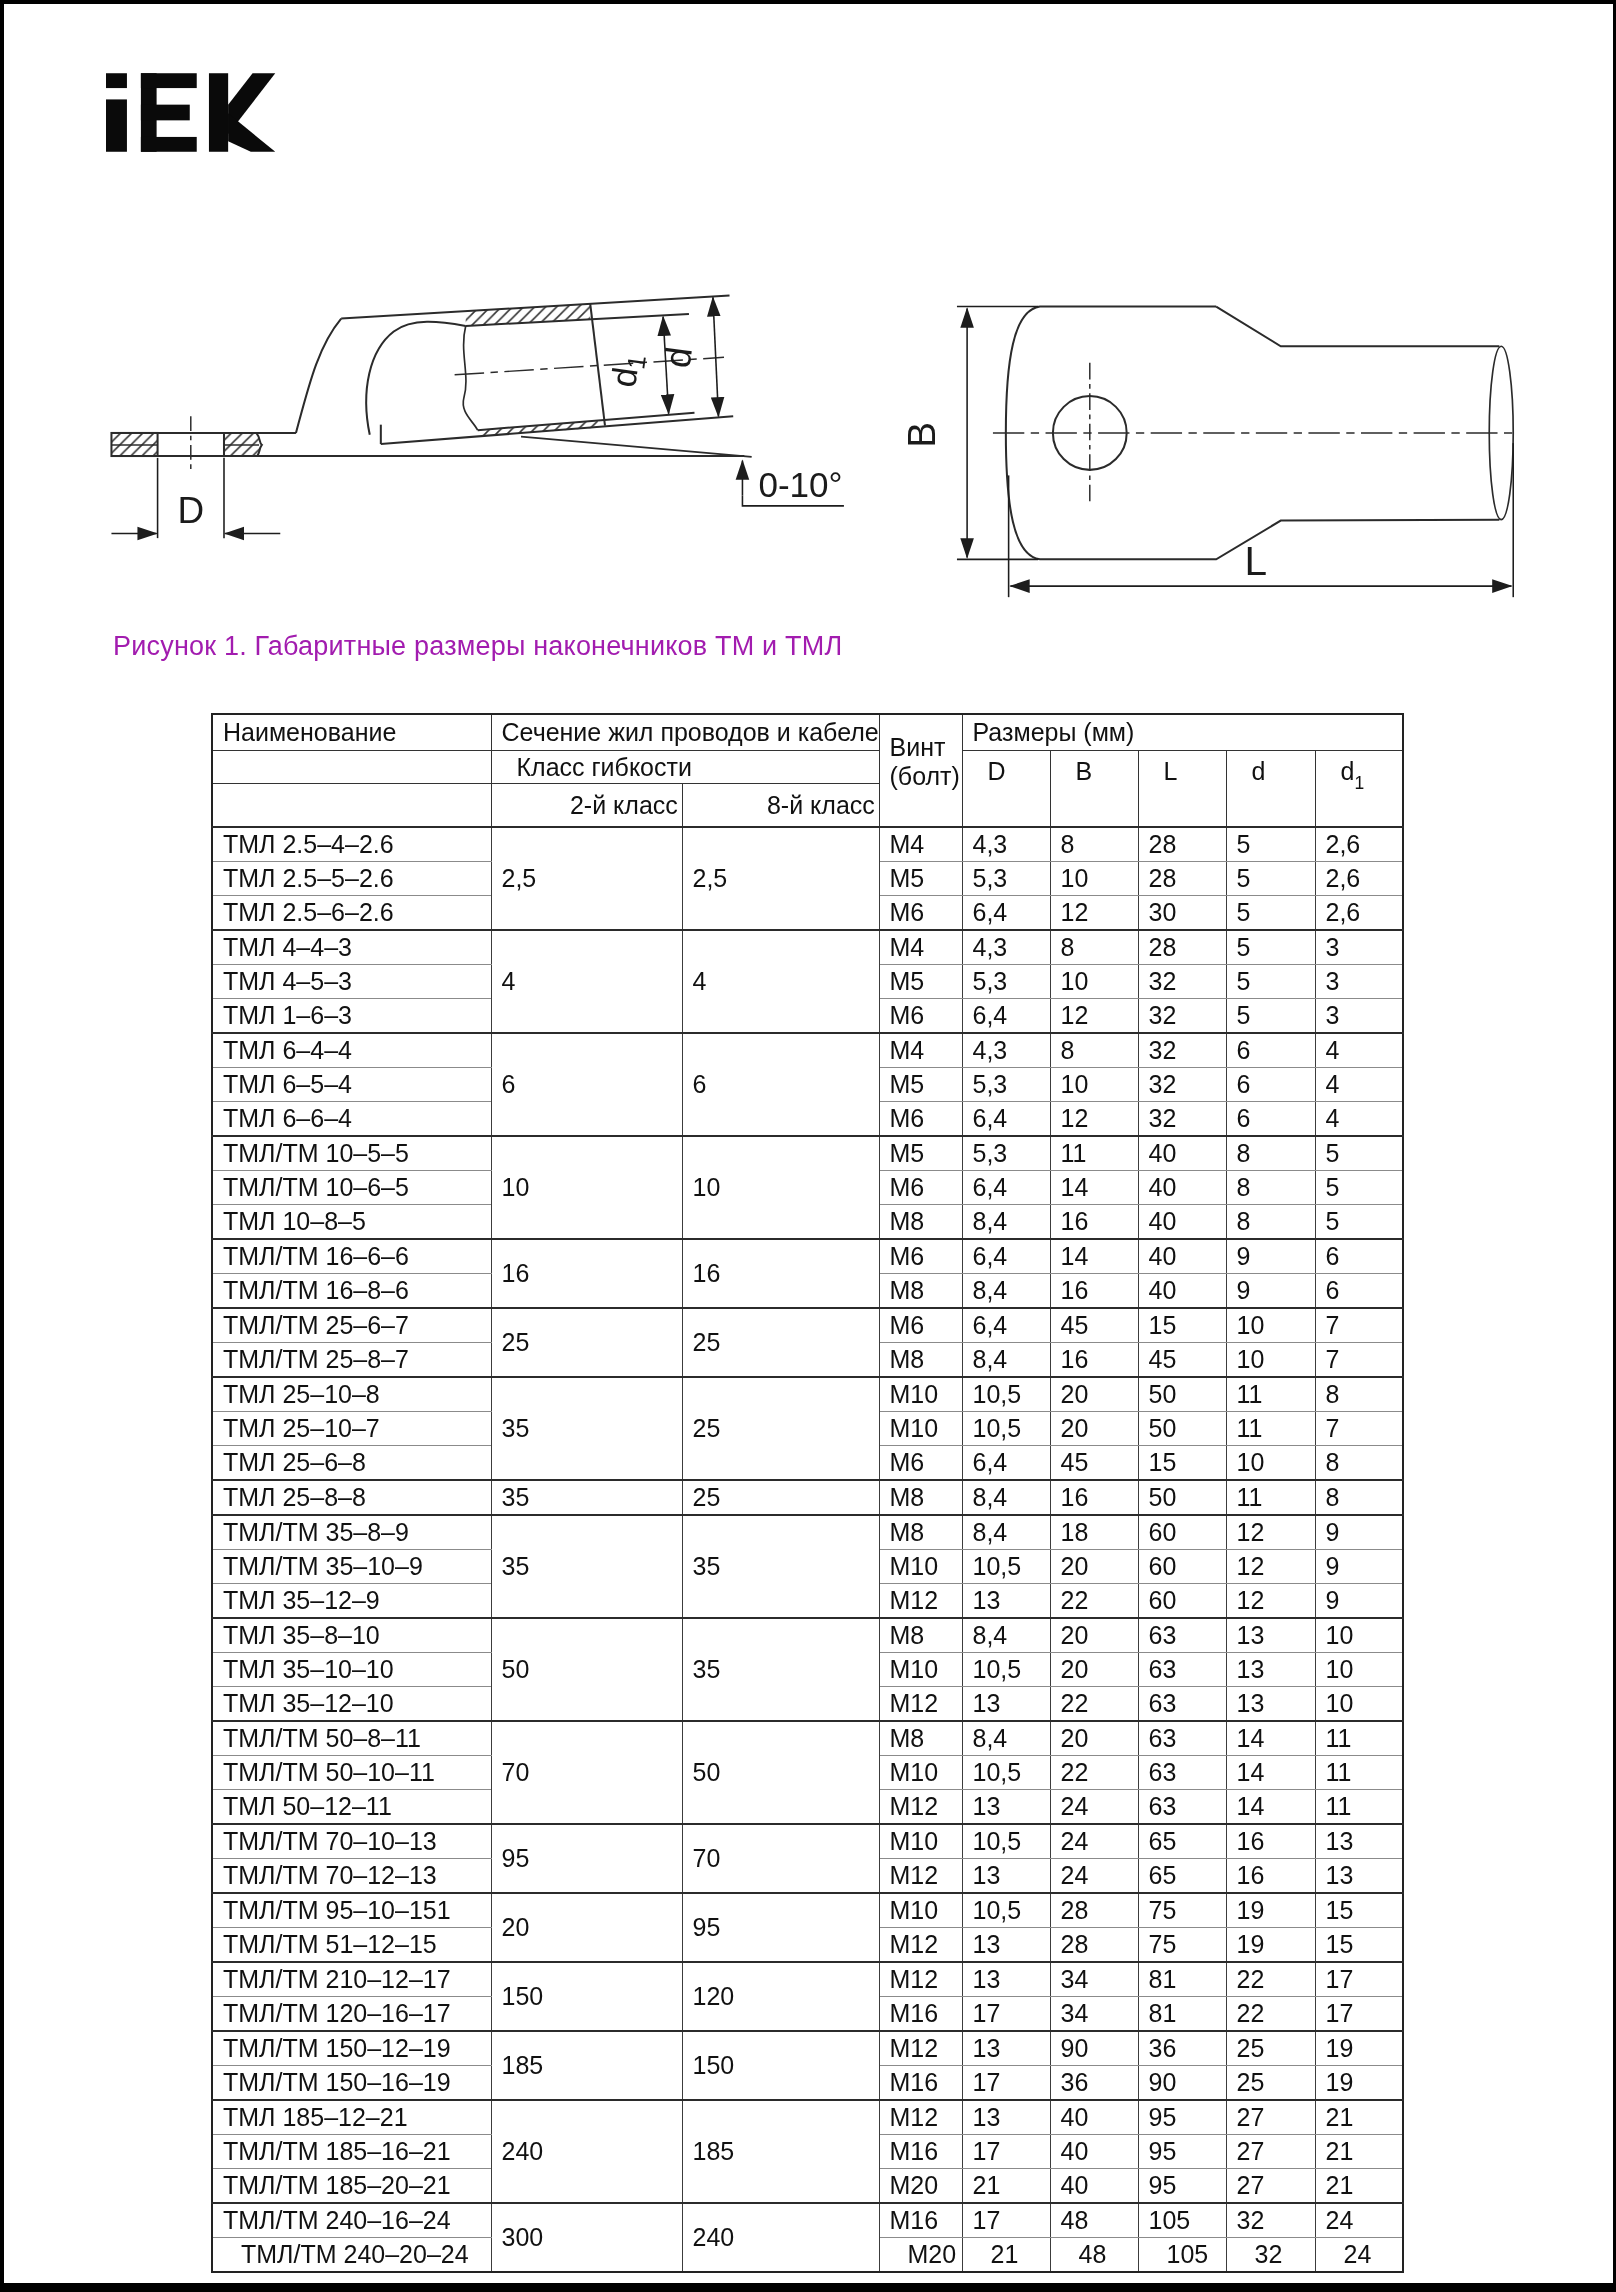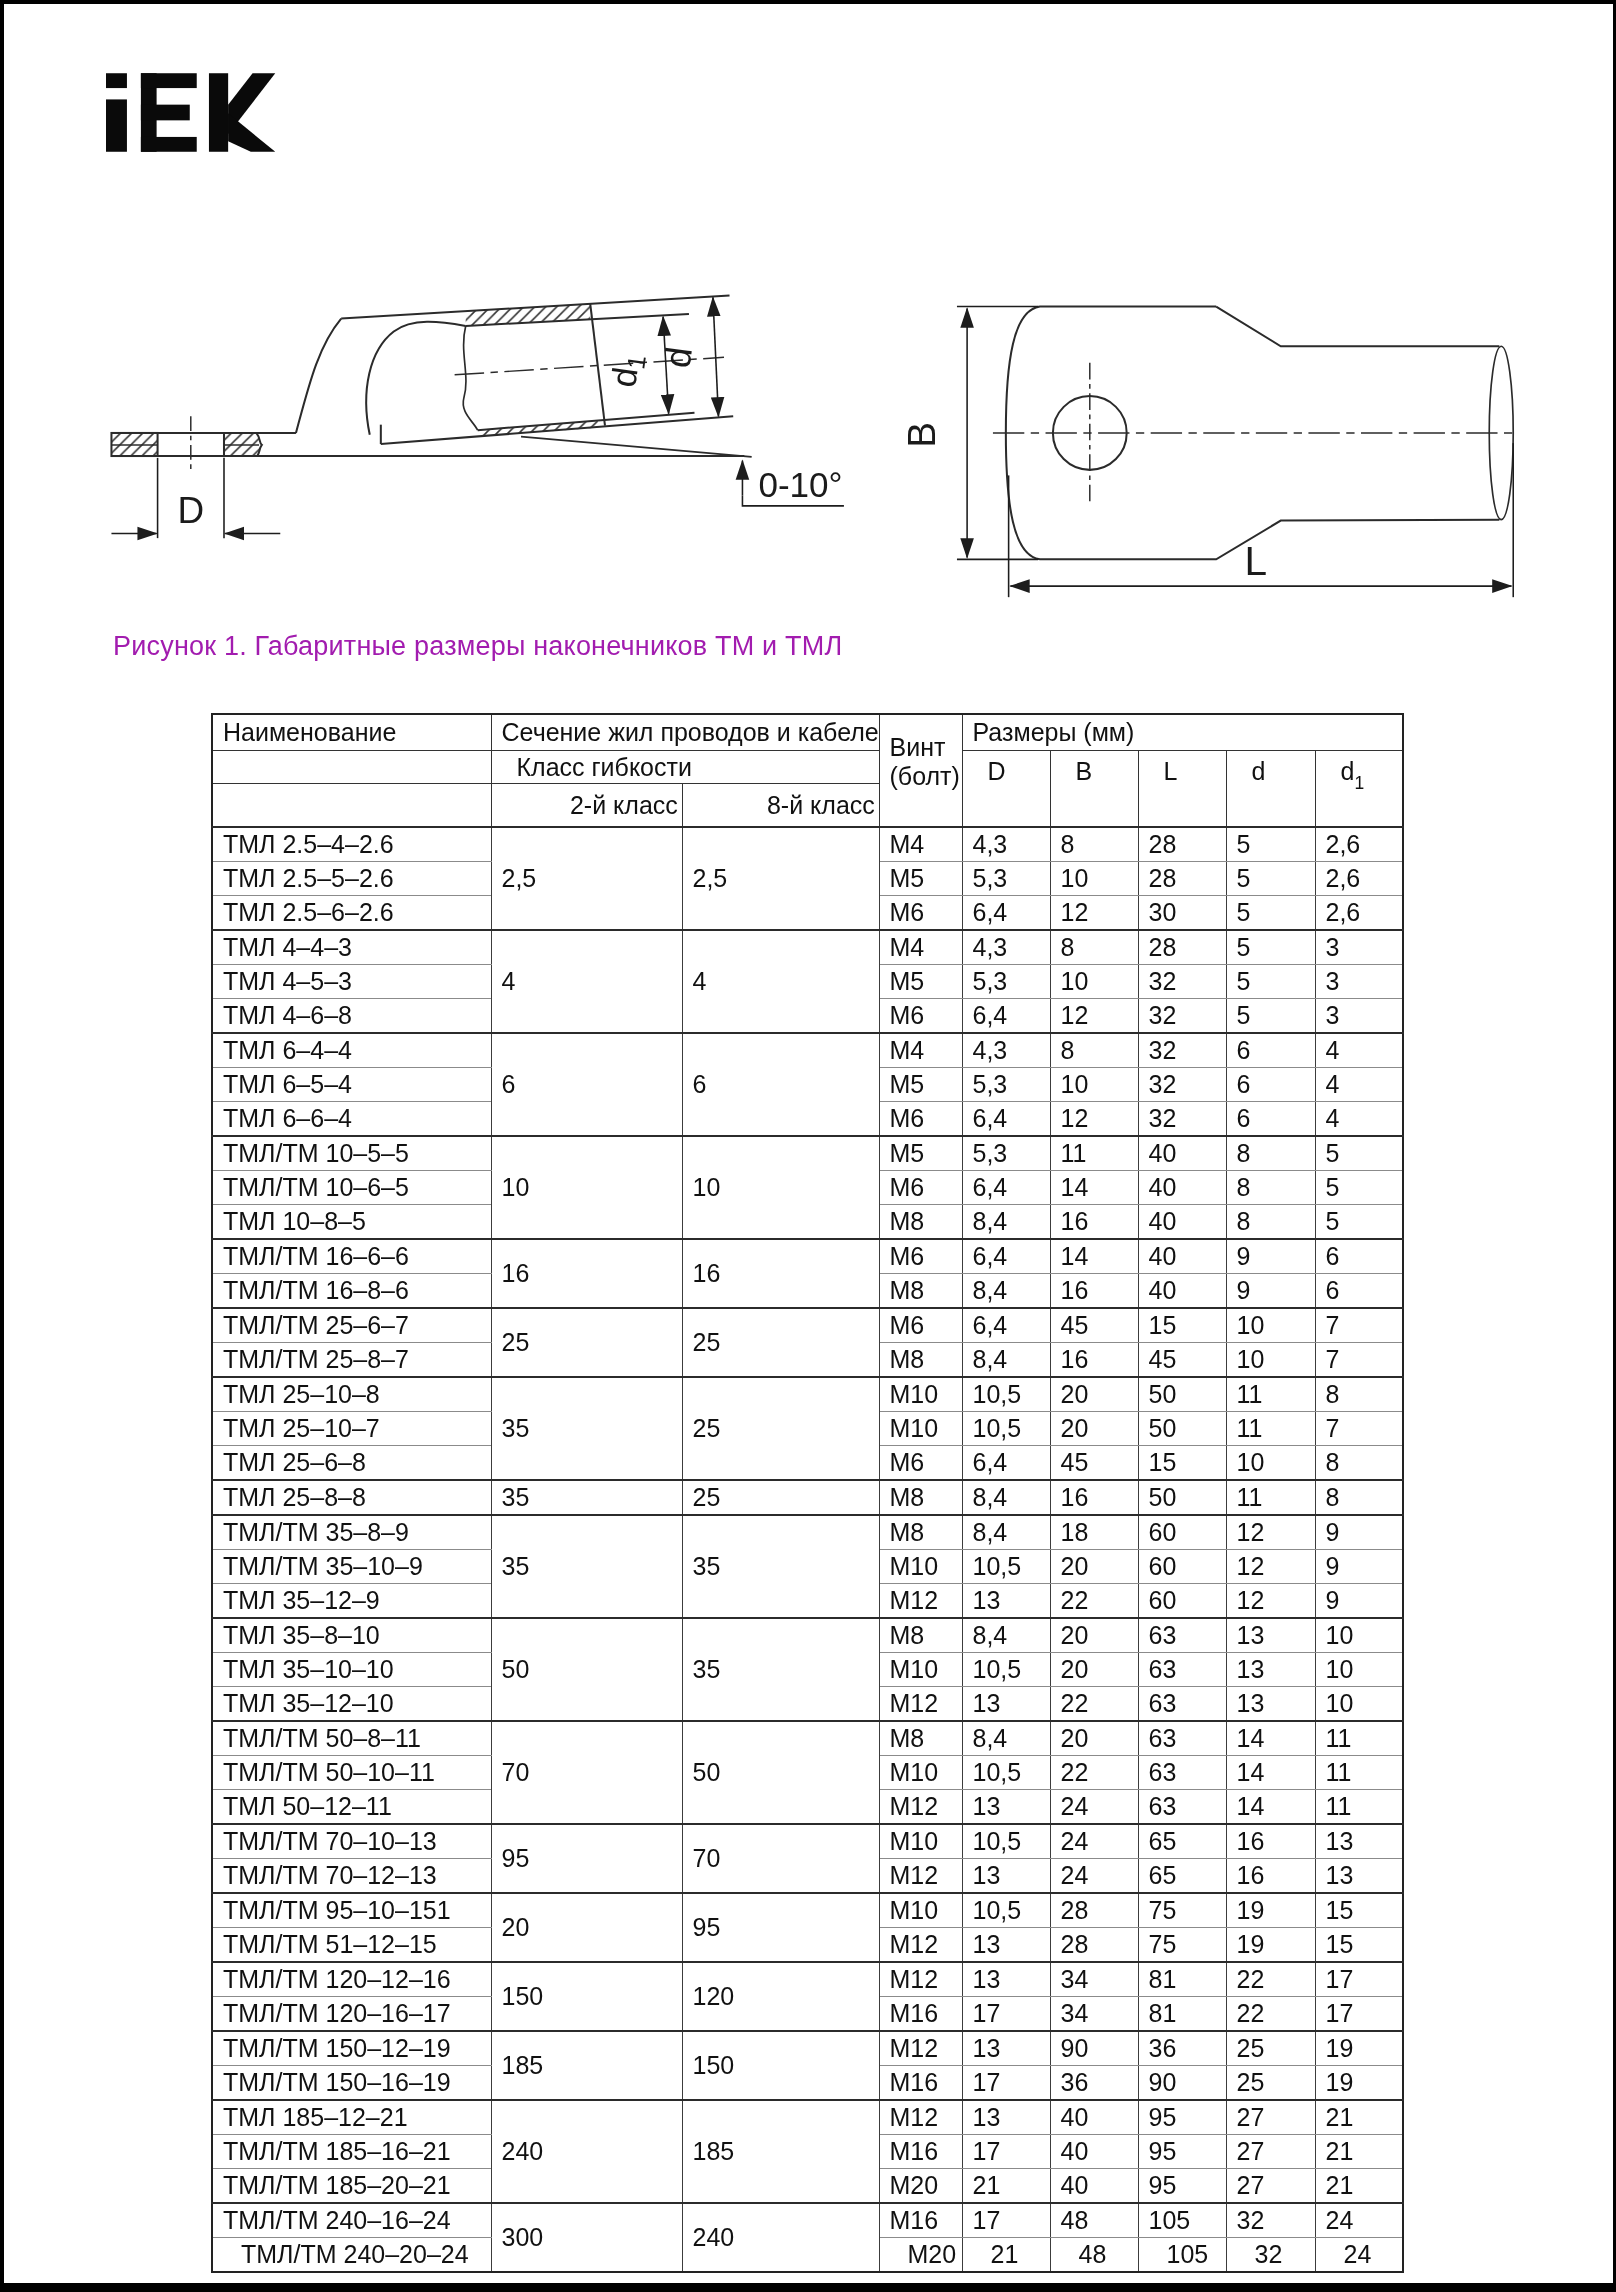--- a/index.html
+++ b/index.html
@@ -256,21 +256,21 @@
       <tr>
         <td>ТМЛ 4–5–3</td>
         <td>M5</td>
         <td>5,3</td>
         <td>10</td>
         <td>32</td>
         <td>5</td>
         <td>3</td>
       </tr>
       <tr>
-        <td>ТМЛ 4–6–8</td>
+        <td>ТМЛ 1–6–3</td>
         <td>M6</td>
         <td>6,4</td>
         <td>12</td>
         <td>32</td>
         <td>5</td>
         <td>3</td>
       </tr>
       <tr class="grp">
         <td>ТМЛ 6–4–4</td>
         <td rowspan="3">6</td>
@@ -530,21 +530,21 @@
       <tr>
         <td>ТМЛ/ТМ 51–12–15</td>
         <td>M12</td>
         <td>13</td>
         <td>28</td>
         <td>75</td>
         <td>19</td>
         <td>15</td>
       </tr>
       <tr class="grp">
-        <td>ТМЛ/ТМ 120–12–16</td>
+        <td>ТМЛ/ТМ 210–12–17</td>
         <td rowspan="2">150</td>
         <td rowspan="2">120</td>
         <td>M12</td>
         <td>13</td>
         <td>34</td>
         <td>81</td>
         <td>22</td>
         <td>17</td>
       </tr>
       <tr>

